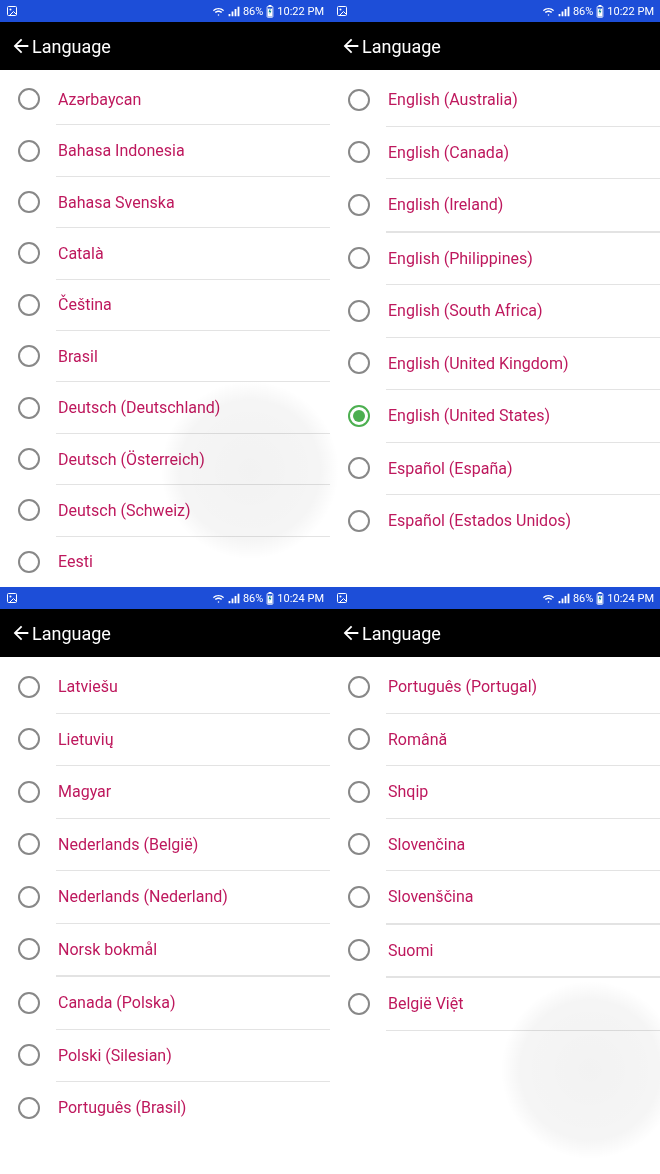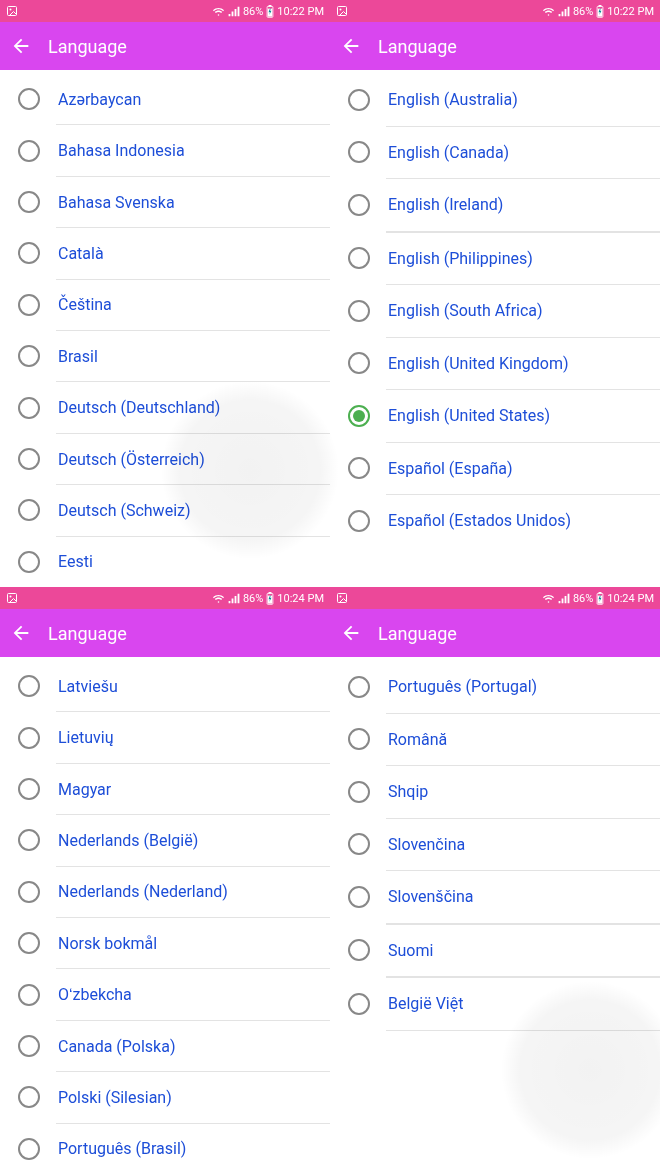--- a/index.html
+++ b/index.html
@@ -20,47 +20,46 @@
   }
   .panel {
     position: relative;
     display: flex;
     flex-direction: column;
     overflow: hidden;
     background: #fff;
   }
   .statusbar {
     height: 22px;
-    background: #ec4899;
+    background: #1d4ed8;
     color: #fff;
     display: flex;
     align-items: center;
     font-size: 11px;
     padding: 0 6px;
   }
   .statusbar .left-icons {
     display: flex;
     align-items: center;
     gap: 4px;
   }
   .statusbar .spacer { flex: 1; }
   .statusbar .right-icons {
     display: flex;
     align-items: center;
     gap: 3px;
   }
   .statusbar svg { display: block; }
   .appbar {
     height: 48px;
-    background: #d946ef;
+    background: #000000;
     color: #fff;
     display: flex;
     align-items: center;
     padding: 0 10px;
-    gap: 16px;
   }
   .appbar-title {
     font-size: 18px;
     font-weight: 400;
   }
   .back-icon {
     width: 22px;
     height: 22px;
     display: flex;
     align-items: center;
@@ -97,21 +96,21 @@
   }
   .radio.selected::after {
     content: "";
     position: absolute;
     top: 3px; left: 3px; right: 3px; bottom: 3px;
     background: #4CAF50;
     border-radius: 50%;
   }
   .item-label {
     font-size: 16px;
-    color: #1d4ed8;
+    color: #be185d;
   }
   
   .watermark {
     position: absolute;
     width: 180px;
     height: 180px;
     border-radius: 50%;
     background: radial-gradient(circle, rgba(0,0,0,0.05) 0%, rgba(0,0,0,0.04) 55%, rgba(0,0,0,0) 70%);
     pointer-events: none;
   }
@@ -373,24 +372,20 @@
         <div class="list-item">
           <div class="radio"></div>
           <div class="item-label">Nederlands (Nederland)</div>
         </div>
         <div class="list-sep"></div>
         <div class="list-item">
           <div class="radio"></div>
           <div class="item-label">Norsk bokmål</div>
         </div>
         <div class="list-sep"></div>
-        <div class="list-item">
-          <div class="radio"></div>
-          <div class="item-label">Oʻzbekcha</div>
-        </div>
         <div class="list-sep"></div>
         <div class="list-item">
           <div class="radio"></div>
           <div class="item-label">Canada (Polska)</div>
         </div>
         <div class="list-sep"></div>
         <div class="list-item">
           <div class="radio"></div>
           <div class="item-label">Polski (Silesian)</div>
         </div>

